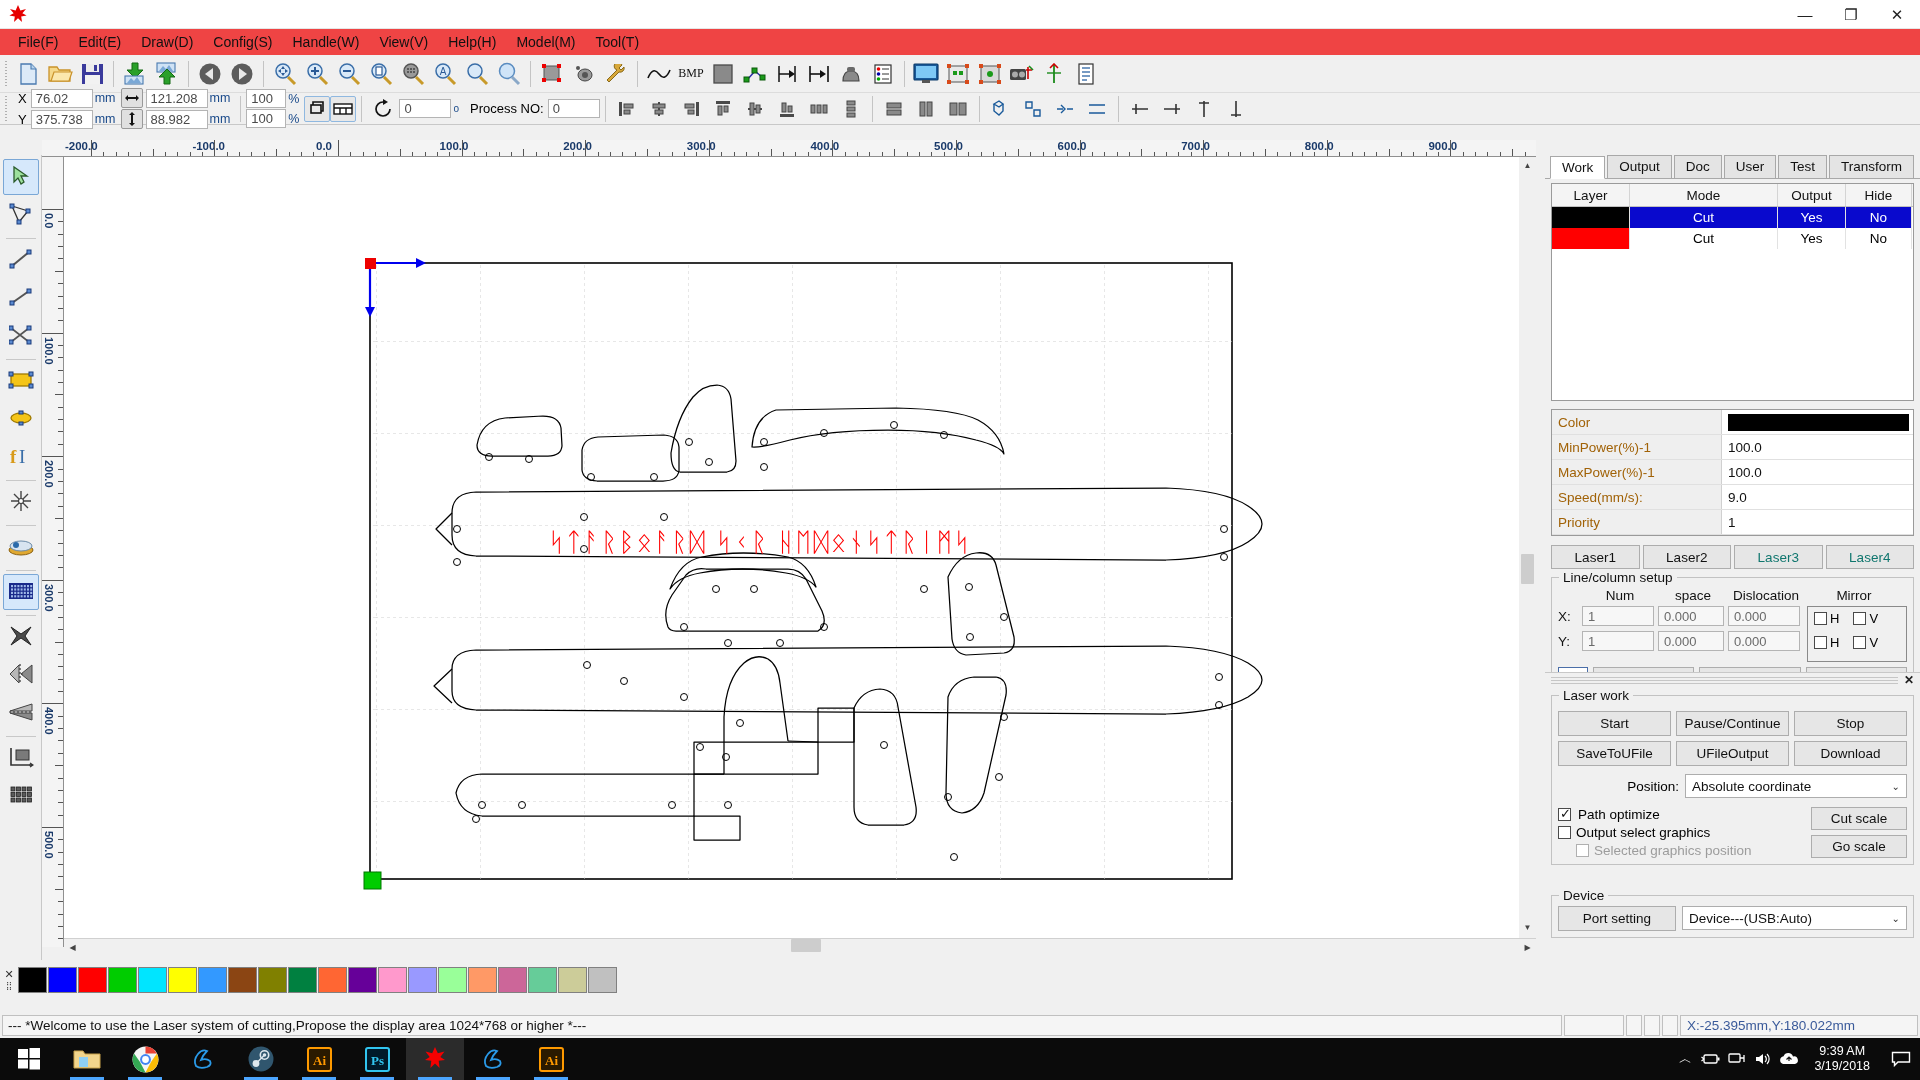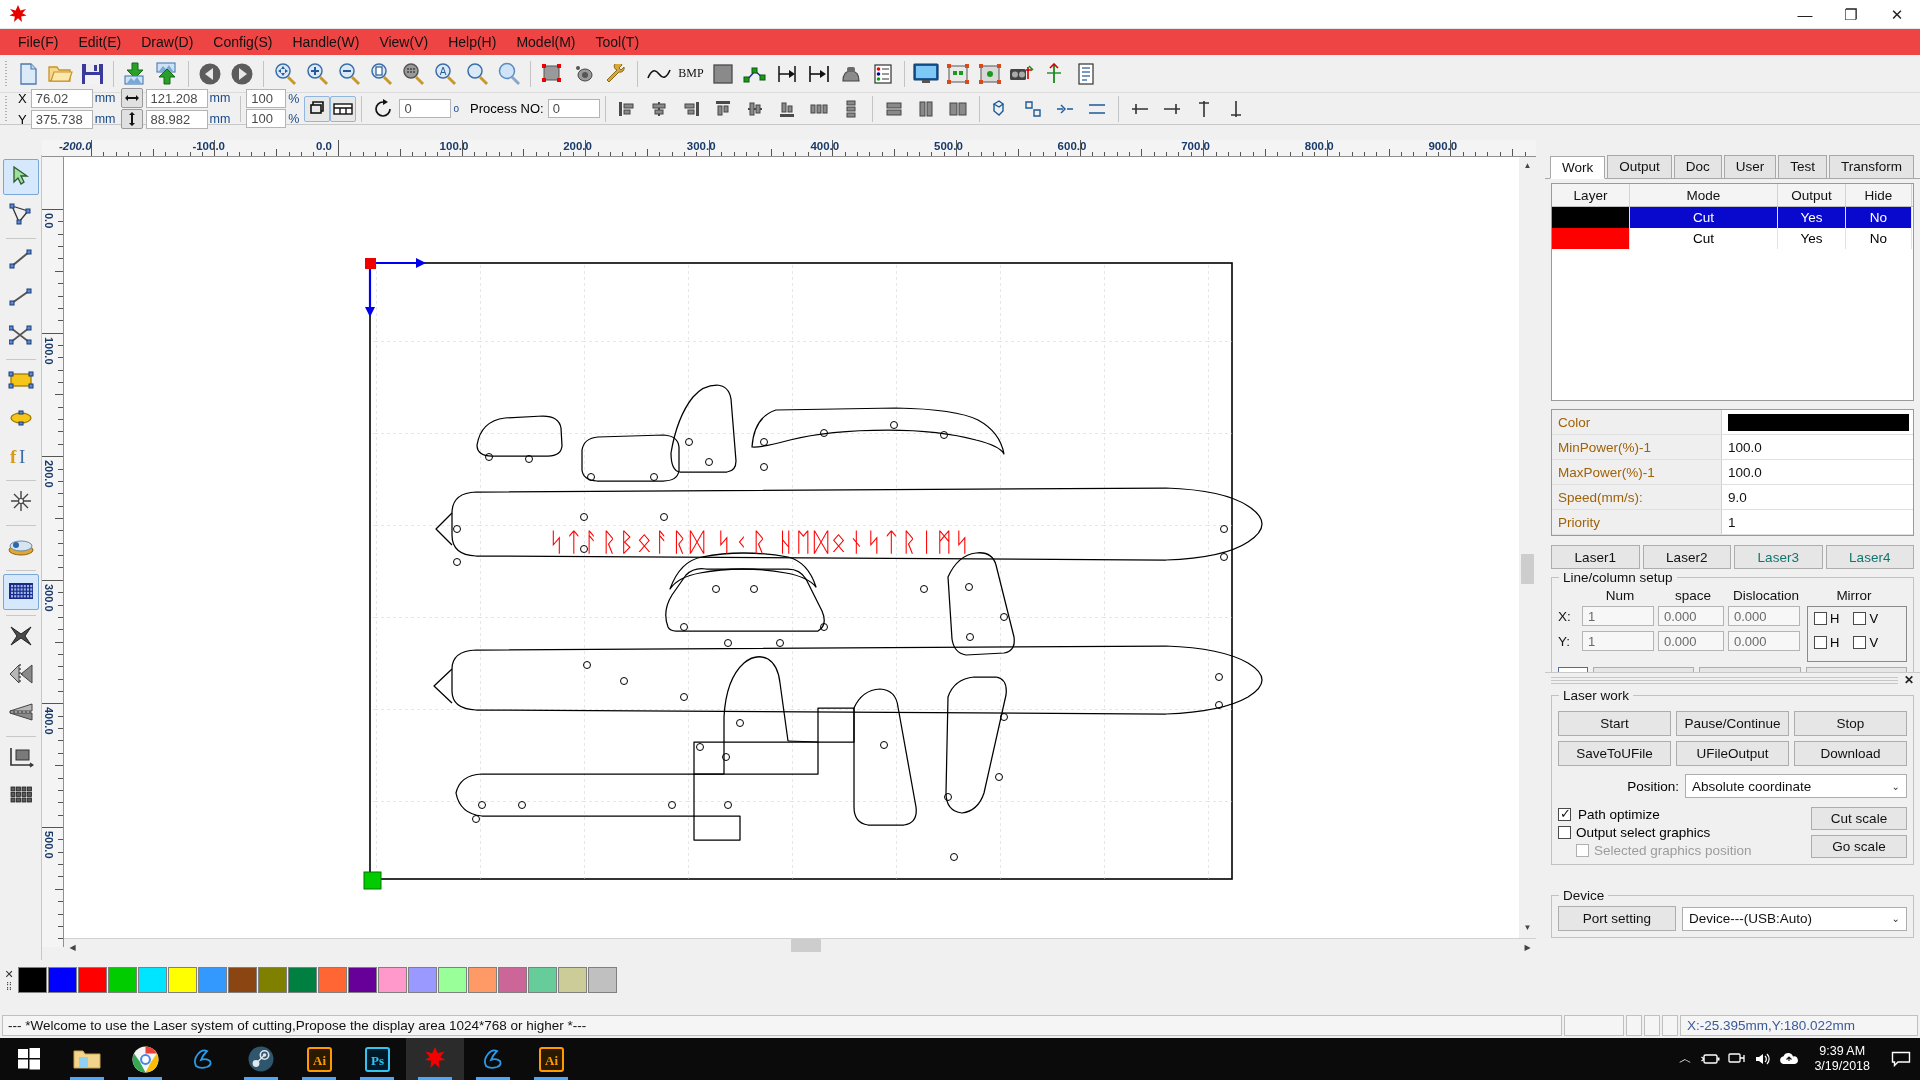--- a/index.html
+++ b/index.html
@@ -808,21 +808,21 @@
               <rect x="8.5" y="14" width="4" height="4"></rect>
               <rect x="14" y="14" width="4" height="4"></rect>
               <rect x="19.5" y="14" width="4" height="4"></rect>
             </g>
           </svg></span>
       </div>
     </div>
 
   <div class="corner-box"></div>
   <div class="ruler-h" id="rulerH">
-      <span class="rlabel-h" style="left: 17px; font-style: italic;">-200.0</span>
+      <span class="rlabel-h" style="left: 23px;">-200.0</span>
       <span class="rtick" style="left: 48.8px; top: 0px; width: 1px; height: 16px;"></span>
       <span class="rtick" style="left: 61.16px; top: 12px; width: 1px; height: 4px;"></span>
       <span class="rtick" style="left: 73.52px; top: 12px; width: 1px; height: 4px;"></span>
       <span class="rtick" style="left: 85.88px; top: 12px; width: 1px; height: 4px;"></span>
       <span class="rtick" style="left: 98.24px; top: 12px; width: 1px; height: 4px;"></span>
       <span class="rtick" style="left: 110.6px; top: 9px; width: 1px; height: 7px;"></span>
       <span class="rtick" style="left: 122.96px; top: 12px; width: 1px; height: 4px;"></span>
       <span class="rtick" style="left: 135.32px; top: 12px; width: 1px; height: 4px;"></span>
       <span class="rtick" style="left: 147.68px; top: 12px; width: 1px; height: 4px;"></span>
       <span class="rtick" style="left: 160.04px; top: 12px; width: 1px; height: 4px;"></span>
@@ -1332,21 +1332,21 @@
         </div>
         <div style="width:96px;display:flex;flex-direction:column;gap:5px;">
           <span class="btn">Cut scale</span>
           <span class="btn">Go scale</span>
         </div>
       </div>
     </div>
 
     <div class="group" style="margin-top:30px;">
       <span class="group-title">Device</span>
-      <div style="display:flex;align-items:center;gap:6px;">
+      <div style="display:flex;gap:6px;">
         <span class="btn" style="flex:0 0 118px">Port setting</span>
         <span class="sel" style="flex:1">
           <span>Device---(USB:Auto)</span>
           <span style="font-size:10px;color:#333">⌄</span>
         </span>
       </div>
     </div>
   </div>
 
   <div class="statusbar">

